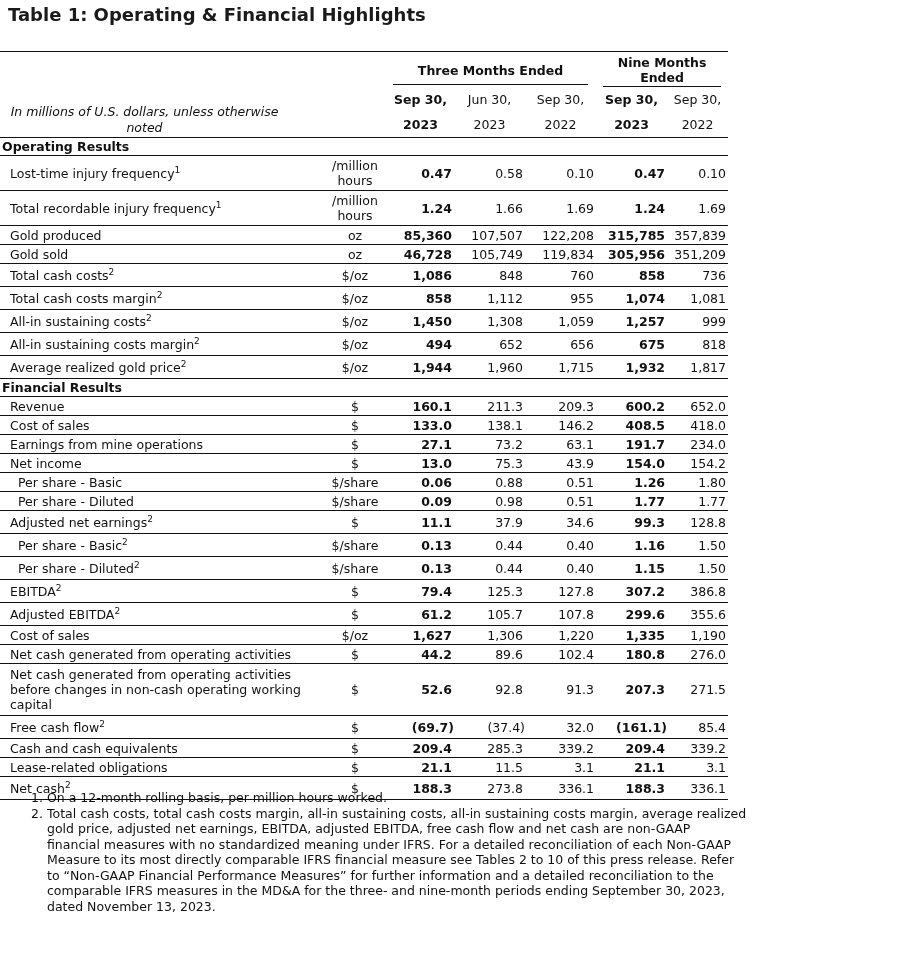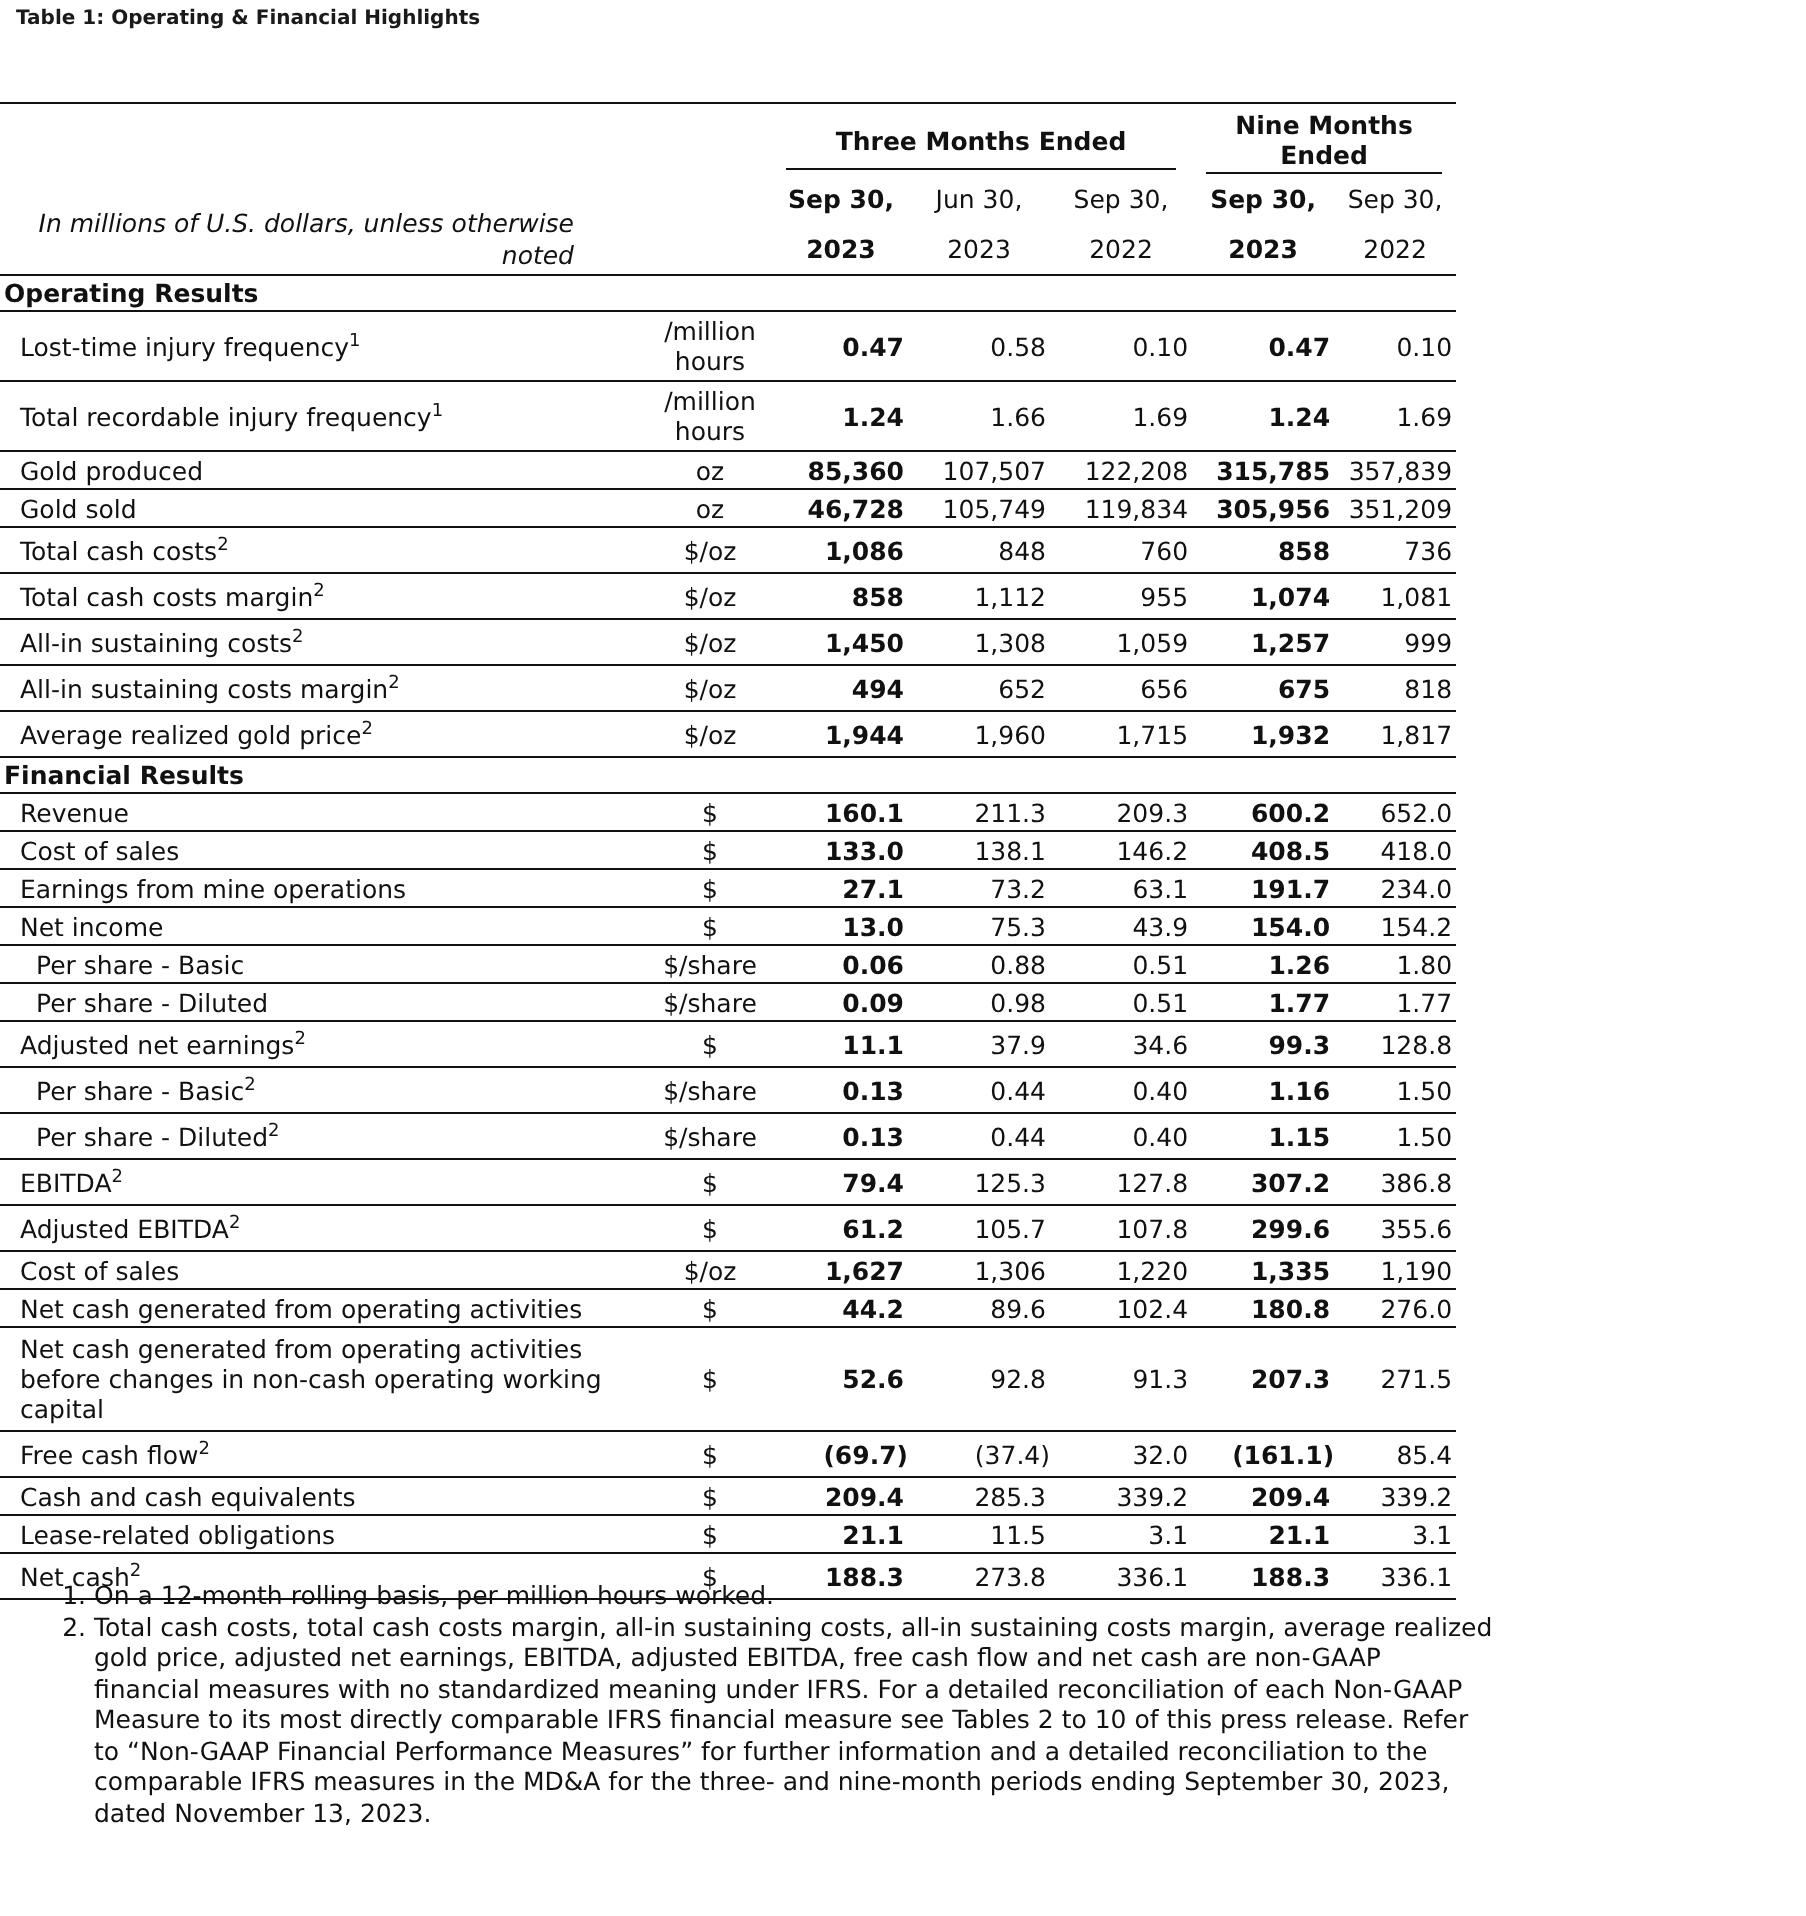--- a/index.html
+++ b/index.html
@@ -4,21 +4,21 @@
 <style>
   html, body { margin: 0; padding: 0; background: #ffffff; }
   body {
     width: 903px; height: 958px; overflow: hidden;
     font-family: "DejaVu Sans", sans-serif;
     color: #111111; font-size: 12.5px;
     position: relative;
   }
   .title {
     position: absolute; left: 8px; top: 4px;
-    font-weight: bold; font-size: 10px; color: #1a1a1a;
+    font-weight: bold; font-size: 18px; color: #1a1a1a;
   }
   table.fin {
     position: absolute; left: 0; top: 51px;
     width: 728px; border-collapse: collapse; table-layout: fixed;
     font-size: 12.5px;
   }
   table.fin col.c-label { width: 323px; }
   table.fin col.c-unit { width: 64px; }
   table.fin col.c-q1 { width: 67px; }
   table.fin col.c-q2 { width: 71px; }
@@ -70,21 +70,21 @@
     <tr class="top-border">
       <td colspan="2" style="height:34px;"></td>
       <td colspan="3" class="hdr-group">
         <div class="under-line" style="margin:0 6px 0 4px; padding-bottom:6px; padding-top:6px;">Three Months Ended</div>
       </td>
       <td colspan="2" class="hdr-group">
         <div class="under-line" style="margin:0 0 0 4px; padding-bottom:1px; width:118px; margin-left:auto; margin-right:auto;">Nine Months Ended</div>
       </td>
     </tr>
     <tr class="hdr-period">
-      <td colspan="2" rowspan="2" style="vertical-align:bottom; text-align:right; padding-bottom:1px; padding-right:100px;">
+      <td colspan="2" rowspan="2" style="vertical-align:bottom; text-align:center; padding-bottom:1px; padding-right:100px;">
         <span class="note-label" style="display:block; line-height:16px;">In millions of U.S. dollars, unless otherwise noted</span>
       </td>
       <td><span id="p0" style="font-weight: bold;">Sep 30,</span></td>
       <td><span id="p1">Jun 30,</span></td>
       <td><span id="p2">Sep 30,</span></td>
       <td><span id="p3" style="font-weight: bold;">Sep 30,</span></td>
       <td><span id="p4">Sep 30,</span></td>
     </tr>
     <tr class="hdr-year" style="border-bottom:1.5px solid #111;">
       <td><span id="y0" style="font-weight: bold;">2023</span></td>

